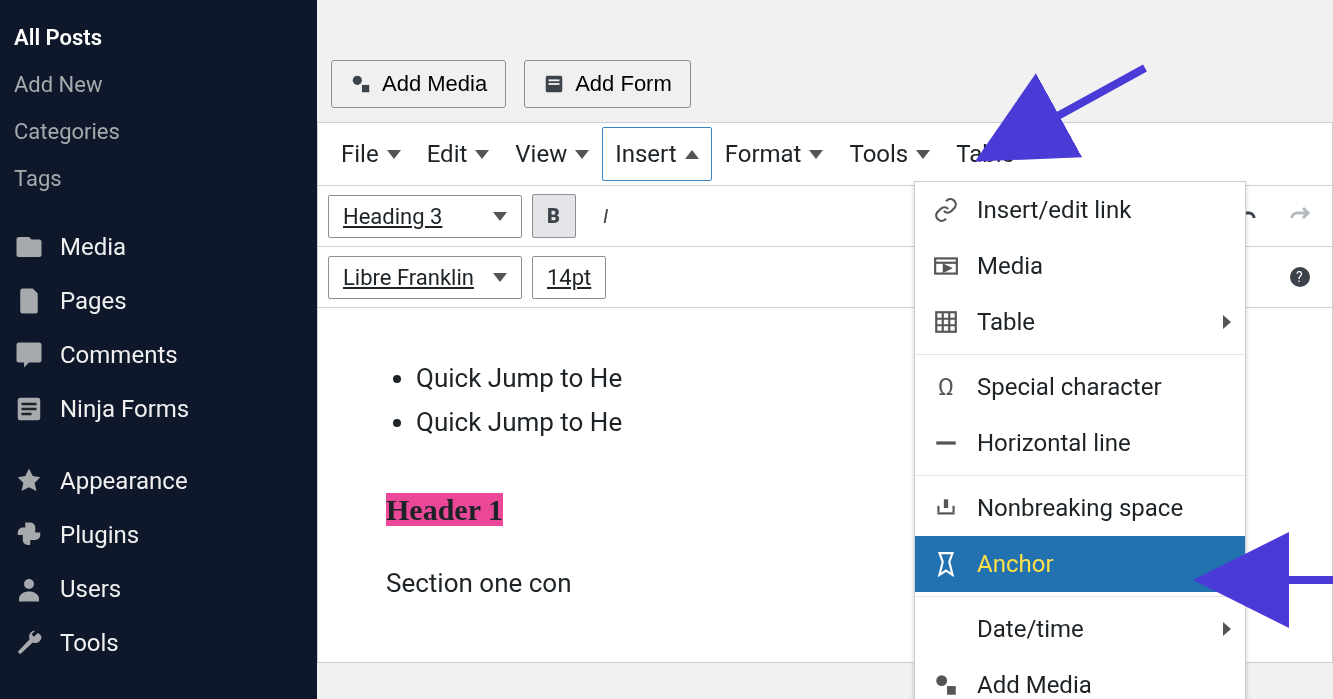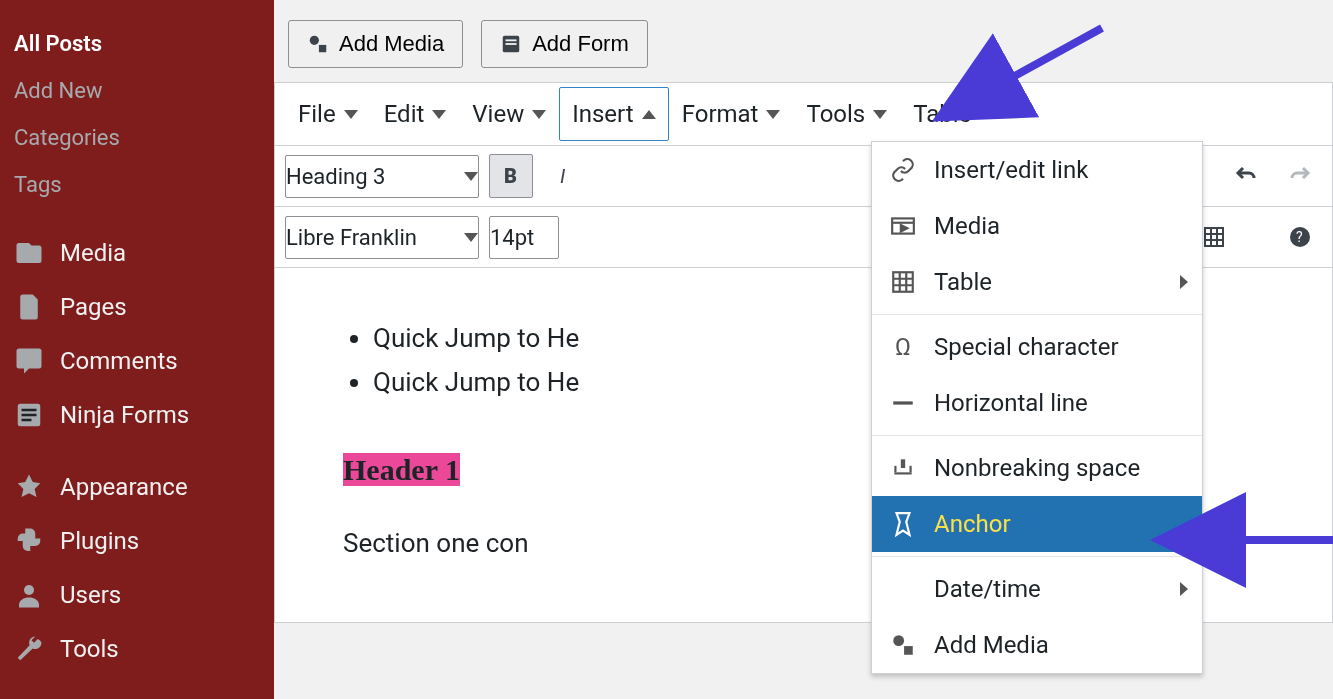--- a/index.html
+++ b/index.html
@@ -1,38 +1,38 @@
 <!DOCTYPE html>
 <html><head>
 <meta charset="utf-8">
 <style>
   html,body{margin:0;padding:0;font-family:-apple-system,BlinkMacSystemFont,"Segoe UI",Roboto,sans-serif;background:#f1f1f1;color:#1d2327;}
   *{box-sizing:border-box;}
   #app{display:flex;width:1333px;height:699px;overflow:hidden;position:relative;}
   
-  .sidebar{width:274px;background:#7f1d1d;color:#f0f0f1;flex:none;padding-top:20px;}
+  .sidebar{width:317px;background:#0f172a;color:#f0f0f1;flex:none;padding-top:14px;}
   .sb-sub{padding:11px 14px;font-size:22px;color:#a7aaad;cursor:pointer;}
   .sb-sub.current{color:#fff;font-weight:600;}
   .sb-item{display:flex;align-items:center;gap:16px;padding:12px 14px;font-size:24px;color:#f0f0f1;cursor:pointer;}
   .sb-item .ic{width:30px;height:30px;color:#a7aaad;flex:none;display:flex;align-items:center;justify-content:center;}
   .sb-sep{height:18px;}
   
-  .main{flex:1;position:relative;}
+  .main{flex:1;position:relative;margin-top:40px;}
   .top-bar{padding:20px 14px 14px;display:flex;gap:18px;}
   .wp-btn{display:inline-flex;align-items:center;gap:10px;border:1px solid #8c8f94;background:#f0f0f1;padding:10px 18px;font-size:22px;border-radius:3px;cursor:pointer;}
   .wp-btn .ic{width:22px;height:22px;color:#3c434a;}
   .editor{background:#fff;border:1px solid #ccd0d4;margin:0 0 0 0;}
   .menubar{display:flex;border-bottom:1px solid #ccd0d4;padding:4px 10px;}
   .m-item{display:inline-flex;align-items:center;gap:8px;padding:12px 12px;font-size:24px;cursor:pointer;border:1px solid transparent;border-radius:2px;}
   .m-item .caret{width:0;height:0;border-left:7px solid transparent;border-right:7px solid transparent;}
   .caret-down{border-top:9px solid #555;}
   .caret-up{border-bottom:9px solid #555;}
   .m-item.open{border:1px solid #3582c4;}
   .row1,.row2{display:flex;align-items:center;gap:10px;border-bottom:1px solid #ccd0d4;padding:8px 10px;}
-  .sel{display:inline-flex;align-items:center;gap:10px;border:1px solid #8c8f94;background:#fff;padding:8px 0;font-size:22px;min-width:170px;justify-content:space-between;cursor:pointer;border-radius:2px;}
+  .sel{display:inline-flex;align-items:center;gap:10px;border:1px solid #8c8f94;background:#fff;padding:8px 14px;font-size:22px;min-width:170px;justify-content:space-between;cursor:pointer;border-radius:2px;text-decoration:underline;}
   .sel .caret{width:0;height:0;border-left:7px solid transparent;border-right:7px solid transparent;border-top:9px solid #555;}
   .tb-btn{width:44px;height:44px;display:inline-flex;align-items:center;justify-content:center;color:#3c434a;cursor:pointer;border-radius:2px;}
   .tb-btn.active{border:1px solid #8c8f94;background:#e2e4e7;}
   .tb-btn svg{width:24px;height:24px;}
   .tb-group-right{margin-left:auto;display:flex;gap:10px;}
   
   .doc{padding:30px 68px;font-size:26px;line-height:1.7;}
   .doc ul{margin:18px 0 18px 4px;padding-left:26px;}
   .doc h3{font-family:Georgia,serif;font-size:30px;margin:40px 0 10px;}
   .hl{background:#ec4899;}

